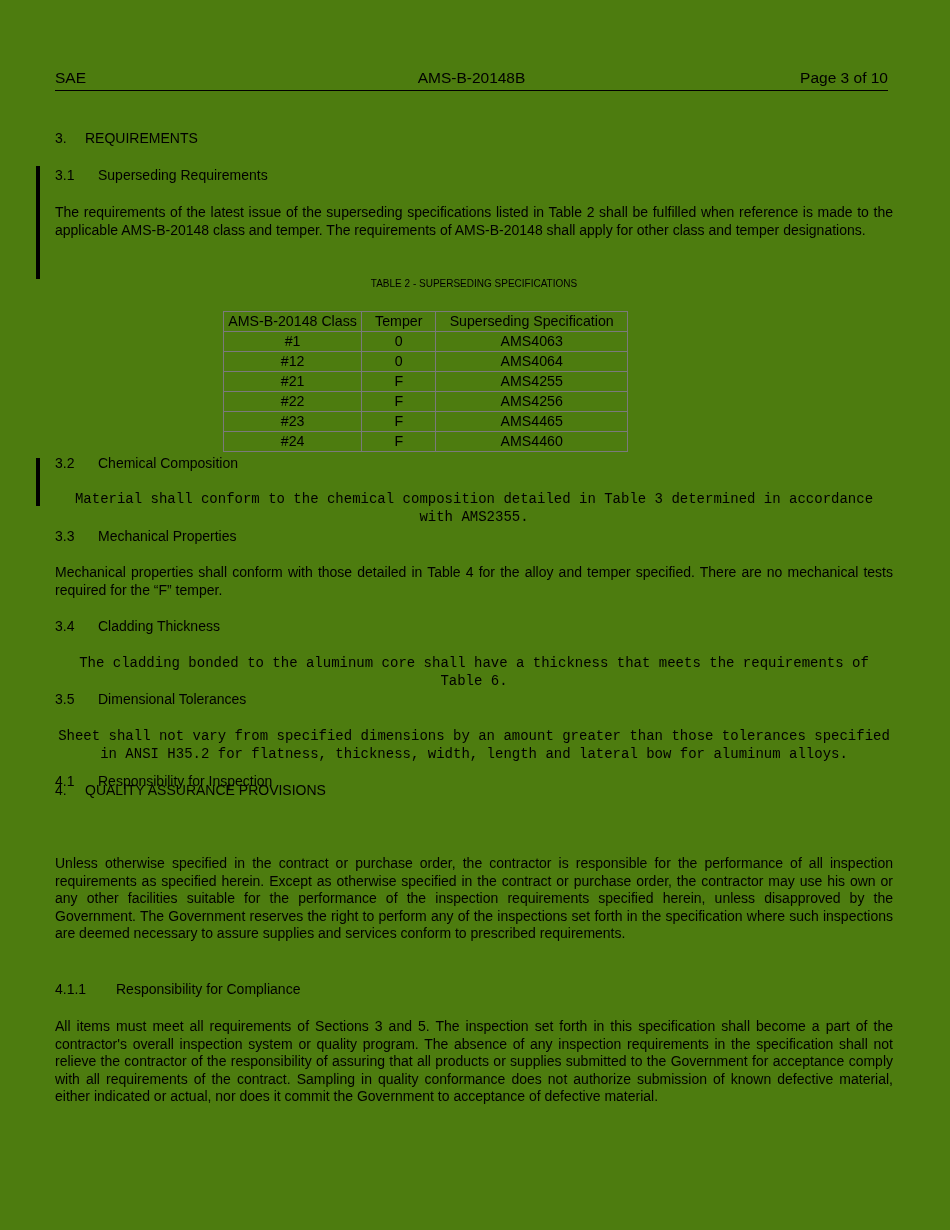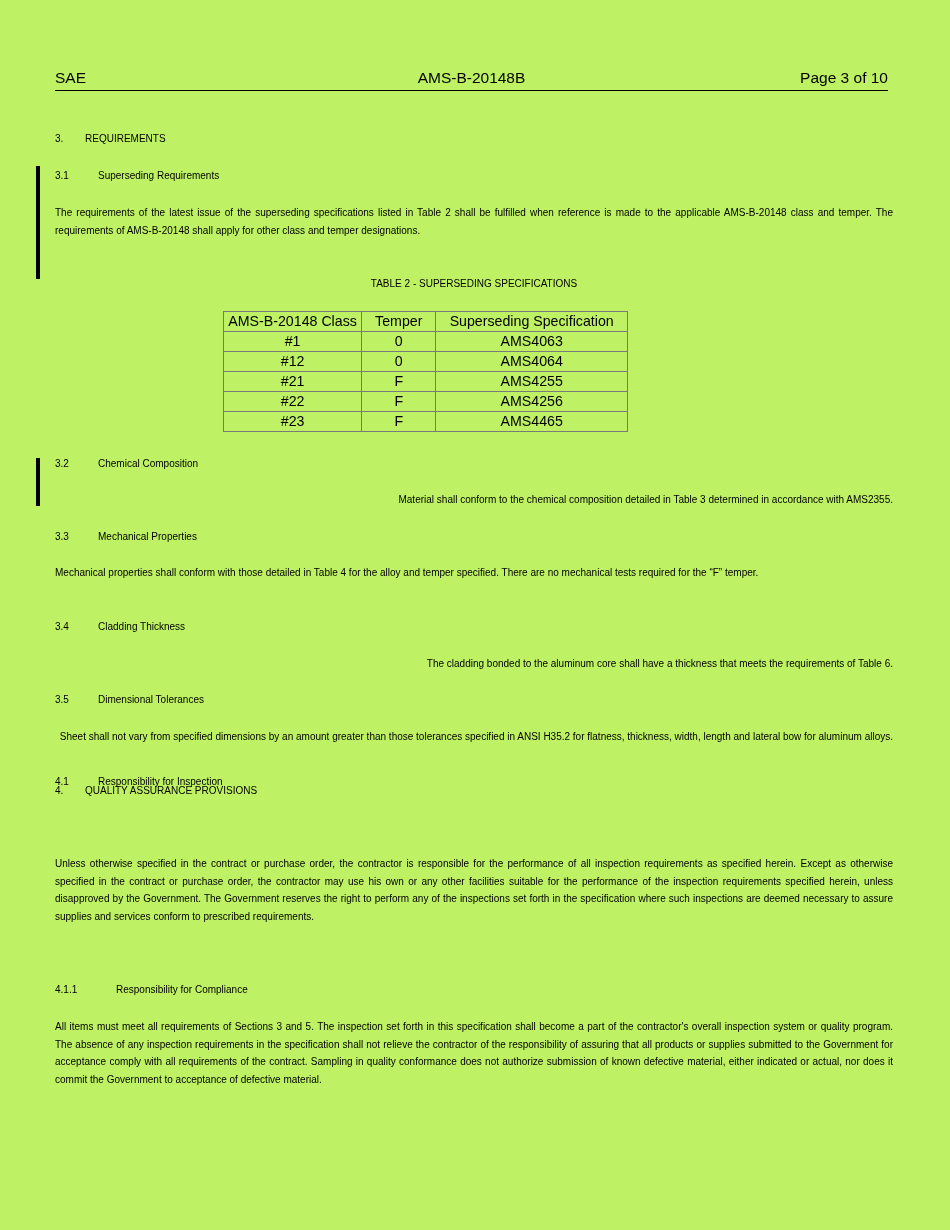--- a/index.html
+++ b/index.html
@@ -4,21 +4,21 @@
 <style>
   html, body {
     margin: 0;
     padding: 0;
     background: #ffffff;
   }
   .page {
     position: relative;
     width: 950px;
     height: 1230px;
-    background: #bef264;
+    background: #4d7c0f;
     font-family: "Liberation Sans", sans-serif;
     color: #000000;
     overflow: hidden;
   }
 
   
   .doc-header {
     position: absolute;
     left: 55px;
     top: 68px;
@@ -47,37 +47,37 @@
     background: #000;
   }
   .change-bar.cb1 { top: 166px; height: 113px; }
   .change-bar.cb2 { top: 458px; height: 48px; }
 
   
   .blk {
     position: absolute;
     left: 55px;
     width: 838px;
-    font-size: 10px;
+    font-size: 14px;
     line-height: 17.6px;
   }
   .heading {
     white-space: nowrap;
   }
   .heading .num {
     display: inline-block;
   }
   .heading .num.w1 { width: 30px; }
   .heading .num.w2 { width: 43px; }
   .heading .num.w3 { width: 61px; }
   .para {
     text-align: justify;
     text-justify: inter-word;
   }
-  .para.nojust { text-align: right; }
+  .para.nojust { text-align: center; font-family: Liberation Mono, monospace; }
 
   
   .table-caption {
     position: absolute;
     left: 55px;
     width: 838px;
     top: 274px;
     text-align: center;
     font-size: 10px;
     line-height: 19px;
@@ -154,20 +154,25 @@
       <tr>
         <td>#22</td>
         <td>F</td>
         <td>AMS4256</td>
       </tr>
       <tr>
         <td>#23</td>
         <td>F</td>
         <td>AMS4465</td>
       </tr>
+      <tr>
+        <td>#24</td>
+        <td>F</td>
+        <td>AMS4460</td>
+      </tr>
     </tbody>
   </table>
 
   <div class="blk heading" style="top:455px;">
     <span class="num w2">3.2</span><span>Chemical Composition</span>
   </div>
   <div class="blk para nojust" style="top:491px;">Material shall conform to the chemical composition detailed in Table 3 determined in accordance with AMS2355.</div>
 
   <div class="blk heading" style="top:528px;">
     <span class="num w2">3.3</span><span>Mechanical Properties</span>

